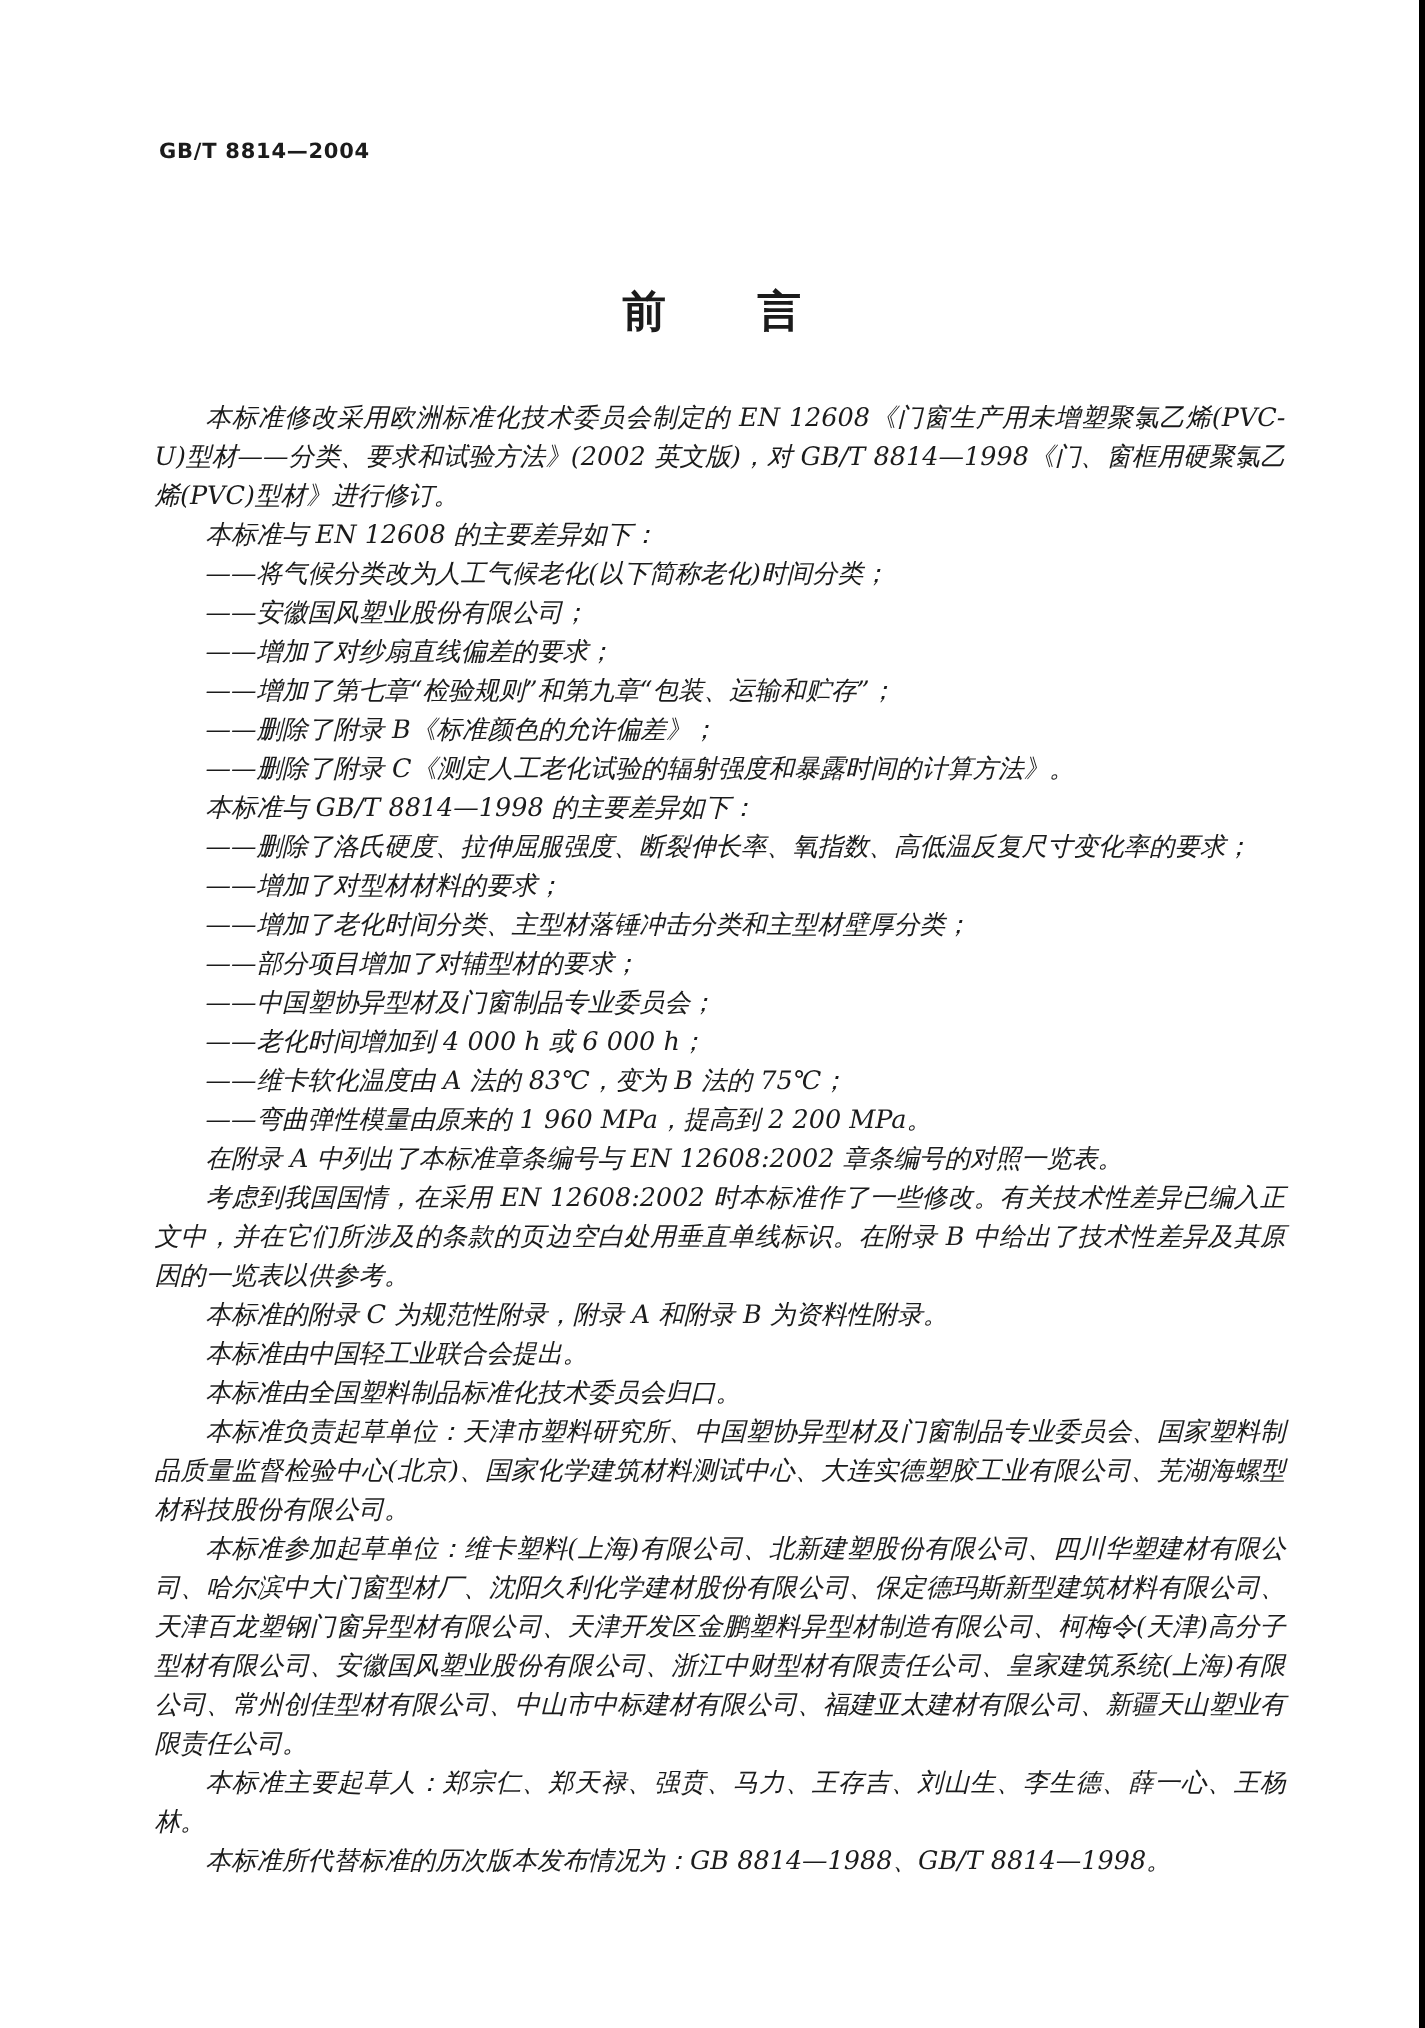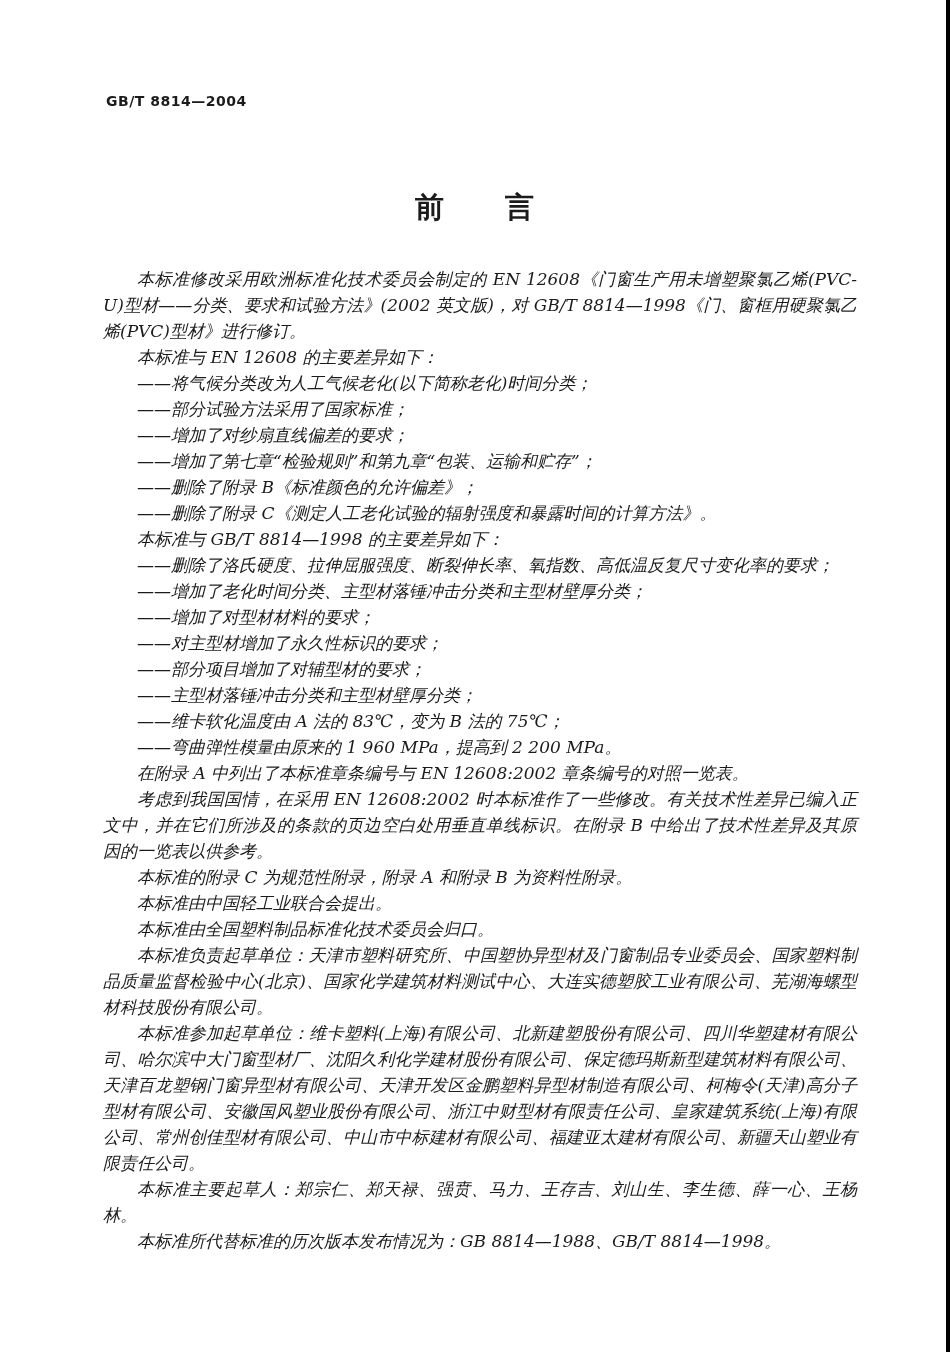--- a/index.html
+++ b/index.html
@@ -65,32 +65,32 @@
 
 <div class="page">
   <div class="doc-number">GB/T 8814—2004</div>
 
   <h1 class="title">前　　言</h1>
 
   <main class="body-text">
       <p class="para">本标准修改采用欧洲标准化技术委员会制定的 EN 12608《门窗生产用未增塑聚氯乙烯(PVC-U)型材——分类、要求和试验方法》(2002 英文版)，对 GB/T 8814—1998《门、窗框用硬聚氯乙烯(PVC)型材》进行修订。</p>
       <p class="para">本标准与 EN 12608 的主要差异如下：</p>
       <p class="para">——将气候分类改为人工气候老化(以下简称老化)时间分类；</p>
-      <p class="para">——部分试验方法采用了国家标准；</p>
+      <p class="para">——安徽国风塑业股份有限公司；</p>
       <p class="para">——增加了对纱扇直线偏差的要求；</p>
       <p class="para">——增加了第七章“检验规则”和第九章“包装、运输和贮存”；</p>
       <p class="para">——删除了附录 B《标准颜色的允许偏差》；</p>
       <p class="para">——删除了附录 C《测定人工老化试验的辐射强度和暴露时间的计算方法》。</p>
       <p class="para">本标准与 GB/T 8814—1998 的主要差异如下：</p>
       <p class="para">——删除了洛氏硬度、拉伸屈服强度、断裂伸长率、氧指数、高低温反复尺寸变化率的要求；</p>
+      <p class="para">——增加了对型材材料的要求；</p>
       <p class="para">——增加了老化时间分类、主型材落锤冲击分类和主型材壁厚分类；</p>
-      <p class="para">——增加了对型材材料的要求；</p>
-      <p class="para">——对主型材增加了永久性标识的要求；</p>
       <p class="para">——部分项目增加了对辅型材的要求；</p>
-      <p class="para">——主型材落锤冲击分类和主型材壁厚分类；</p>
+      <p class="para">——中国塑协异型材及门窗制品专业委员会；</p>
+      <p class="para">——老化时间增加到 4 000 h 或 6 000 h；</p>
       <p class="para">——维卡软化温度由 A 法的 83℃，变为 B 法的 75℃；</p>
       <p class="para">——弯曲弹性模量由原来的 1 960 MPa，提高到 2 200 MPa。</p>
       <p class="para">在附录 A 中列出了本标准章条编号与 EN 12608:2002 章条编号的对照一览表。</p>
       <p class="para">考虑到我国国情，在采用 EN 12608:2002 时本标准作了一些修改。有关技术性差异已编入正文中，并在它们所涉及的条款的页边空白处用垂直单线标识。在附录 B 中给出了技术性差异及其原因的一览表以供参考。</p>
       <p class="para">本标准的附录 C 为规范性附录，附录 A 和附录 B 为资料性附录。</p>
       <p class="para">本标准由中国轻工业联合会提出。</p>
       <p class="para">本标准由全国塑料制品标准化技术委员会归口。</p>
       <p class="para">本标准负责起草单位：天津市塑料研究所、中国塑协异型材及门窗制品专业委员会、国家塑料制品质量监督检验中心(北京)、国家化学建筑材料测试中心、大连实德塑胶工业有限公司、芜湖海螺型材科技股份有限公司。</p>
       <p class="para">本标准参加起草单位：维卡塑料(上海)有限公司、北新建塑股份有限公司、四川华塑建材有限公司、哈尔滨中大门窗型材厂、沈阳久利化学建材股份有限公司、保定德玛斯新型建筑材料有限公司、天津百龙塑钢门窗异型材有限公司、天津开发区金鹏塑料异型材制造有限公司、柯梅令(天津)高分子型材有限公司、安徽国风塑业股份有限公司、浙江中财型材有限责任公司、皇家建筑系统(上海)有限公司、常州创佳型材有限公司、中山市中标建材有限公司、福建亚太建材有限公司、新疆天山塑业有限责任公司。</p>
       <p class="para">本标准主要起草人：郑宗仁、郑天禄、强贲、马力、王存吉、刘山生、李生德、薛一心、王杨林。</p>

